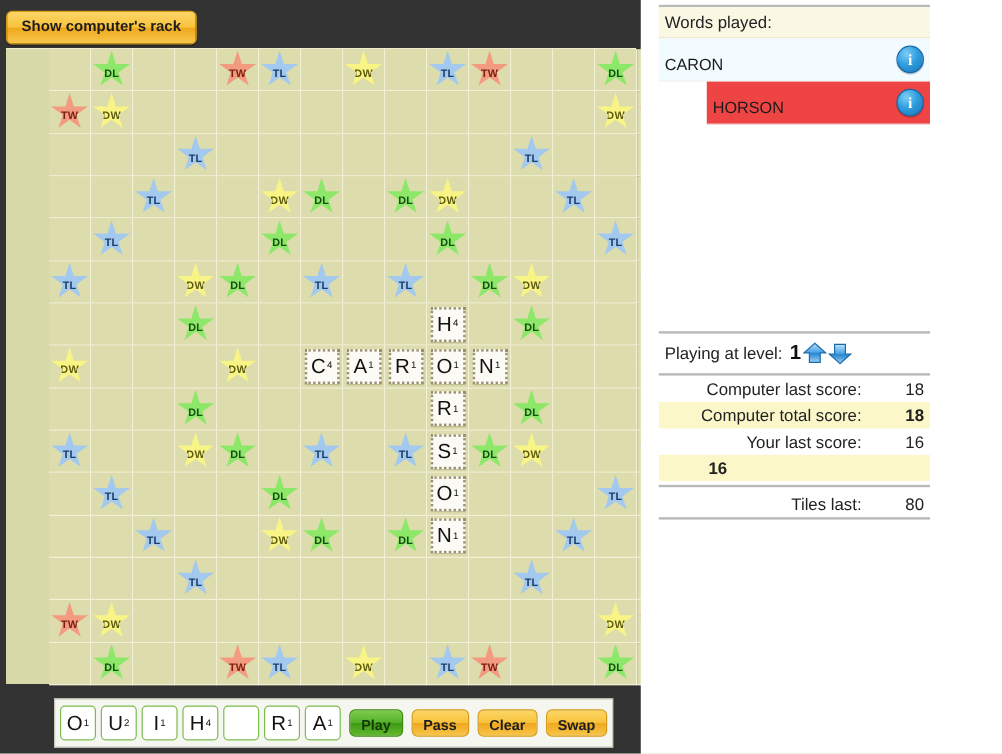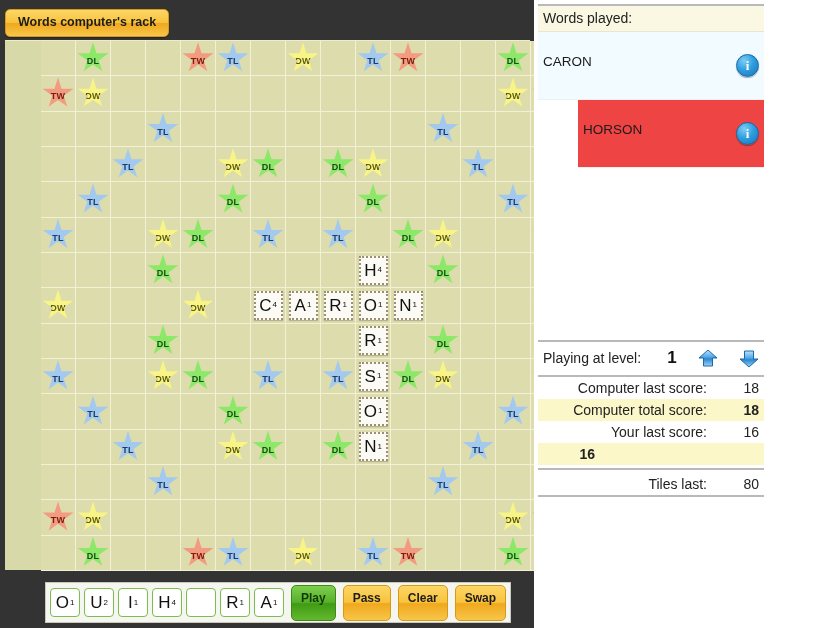--- a/index.html
+++ b/index.html
@@ -107,21 +107,21 @@
     border-radius:4px;
     box-sizing:border-box;
     display:flex;align-items:center;justify-content:center;
     box-shadow:inset 0 0 0 1px #fff;
     cursor:pointer;
   }
   .rack-tile .ltr{font-size:17px;color:#111;line-height:1;}
   .rack-tile .pts{font-size:8px;color:#111;vertical-align:super;line-height:1;margin-left:1px;}
 
   .act-btn{
-    height:36px;line-height:24px;
+    height:23px;line-height:24px;
     padding:0 9px;
     border-radius:5px;
     font-size:12px;font-weight:bold;
     color:#1d1d1d;
     cursor:pointer;
     box-sizing:border-box;
     white-space:nowrap;
   }
   .act-btn.green{
     background:linear-gradient(to bottom,#7fce4d 0%,#56b02a 48%,#3f9a14 52%,#63b92d 100%);
@@ -131,50 +131,50 @@
   .act-btn.orange{
     background:linear-gradient(to bottom,#fcd667 0%,#f8c33c 48%,#f0a81e 52%,#f7c64a 100%);
     border:1px solid #d69a18;
   }
 
   
   #side{
     position:absolute;left:534px;top:0;width:301px;height:628px;
     background:#ffffff;
   }
-  #side-inner{position:absolute;left:4px;top:4px;width:226px;}
+  #side-inner{position:absolute;left:15px;top:4px;width:226px;}
   .rule{height:2px;background:#b9b9b9;margin:0;}
   #words-header{
     background:#faf7e2;
     padding:4px 5px 5px 5px;
     font-size:14px;color:#222;
     border-bottom:1px solid #e9e6cf;
   }
   .word-row{
-    display:flex;align-items:flex-start;justify-content:space-between;
-    padding:22px 5px;
+    display:flex;align-items:flex-end;justify-content:space-between;
+    padding:6px 5px;
     font-size:13.5px;color:#1b1b1b;
     border-bottom:1px solid #f0f0f0;
   }
   .word-row.alt{background:#f2fbff;}
   .word-row.alt2{background:#ef4444;margin-left:40px;}
   .info-icon{
     width:21px;height:21px;border-radius:50%;
     background:radial-gradient(circle at 35% 28%,#7ecdf5 0%,#2f9ede 45%,#1b72b8 100%);
     border:1px solid #1667a8;
     color:#fff;font-size:13px;font-weight:bold;
     display:flex;align-items:center;justify-content:center;
     font-family:"Liberation Serif",serif;
     cursor:pointer;
     box-shadow:0 1px 1px rgba(0,0,0,.3);
   }
   #words-spacer{height:172px;}
 
   #level-row{
-    display:flex;align-items:center;justify-content:space-between;
+    display:flex;align-items:center;justify-content:flex-start;
     padding:6px 5px 7px 5px;
     font-size:14px;color:#222;
     gap:1px;
   }
   #level-row .lvl-num{font-size:17px;font-weight:bold;color:#111;margin-left:5px;}
   .arrow-btn{
     width:20px;height:19px;display:inline-block;cursor:pointer;
   }
 
   .score-row{
@@ -189,21 +189,21 @@
   .score-row.hl .lbl{font-weight:normal;}
 </style>
 </head>
 <body>
 
 <div id="app">
 
   <div id="game-area">
 
     <div id="topbar">
-      <div id="show-rack-btn">Words computer's rack</div>
+      <div id="show-rack-btn">Show computer's rack</div>
     </div>
 
     <div id="board-wrap">
       <div id="board">
           <div class="cell"></div>
           <div class="cell">
             <div class="star dl">
               <span>DL</span>
             </div>
           </div>

